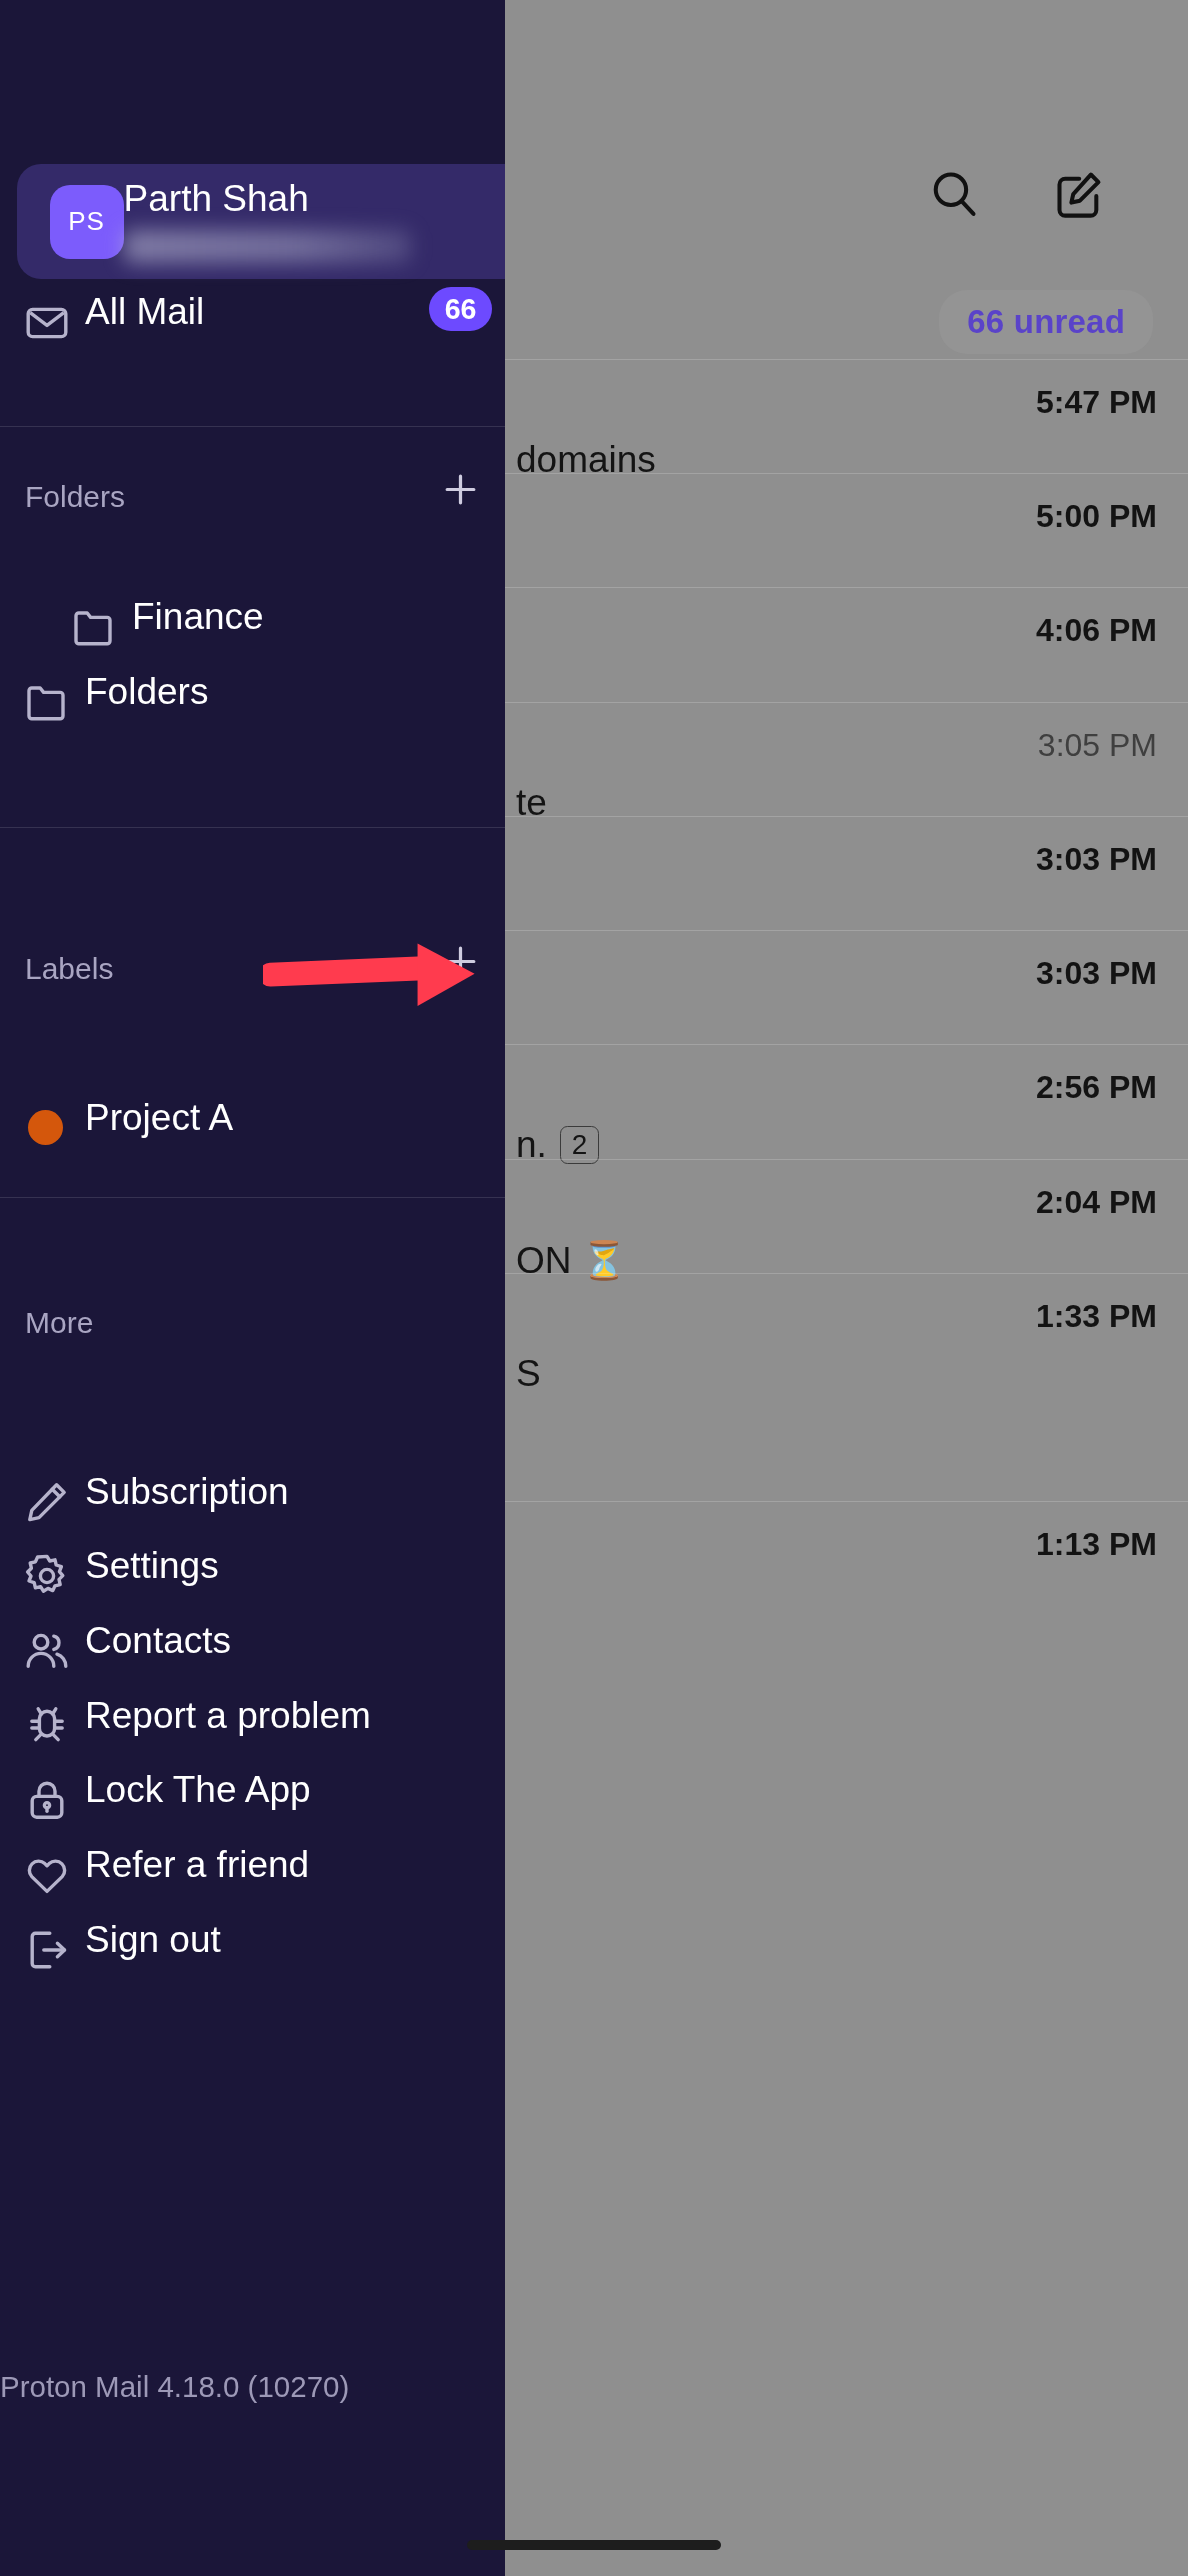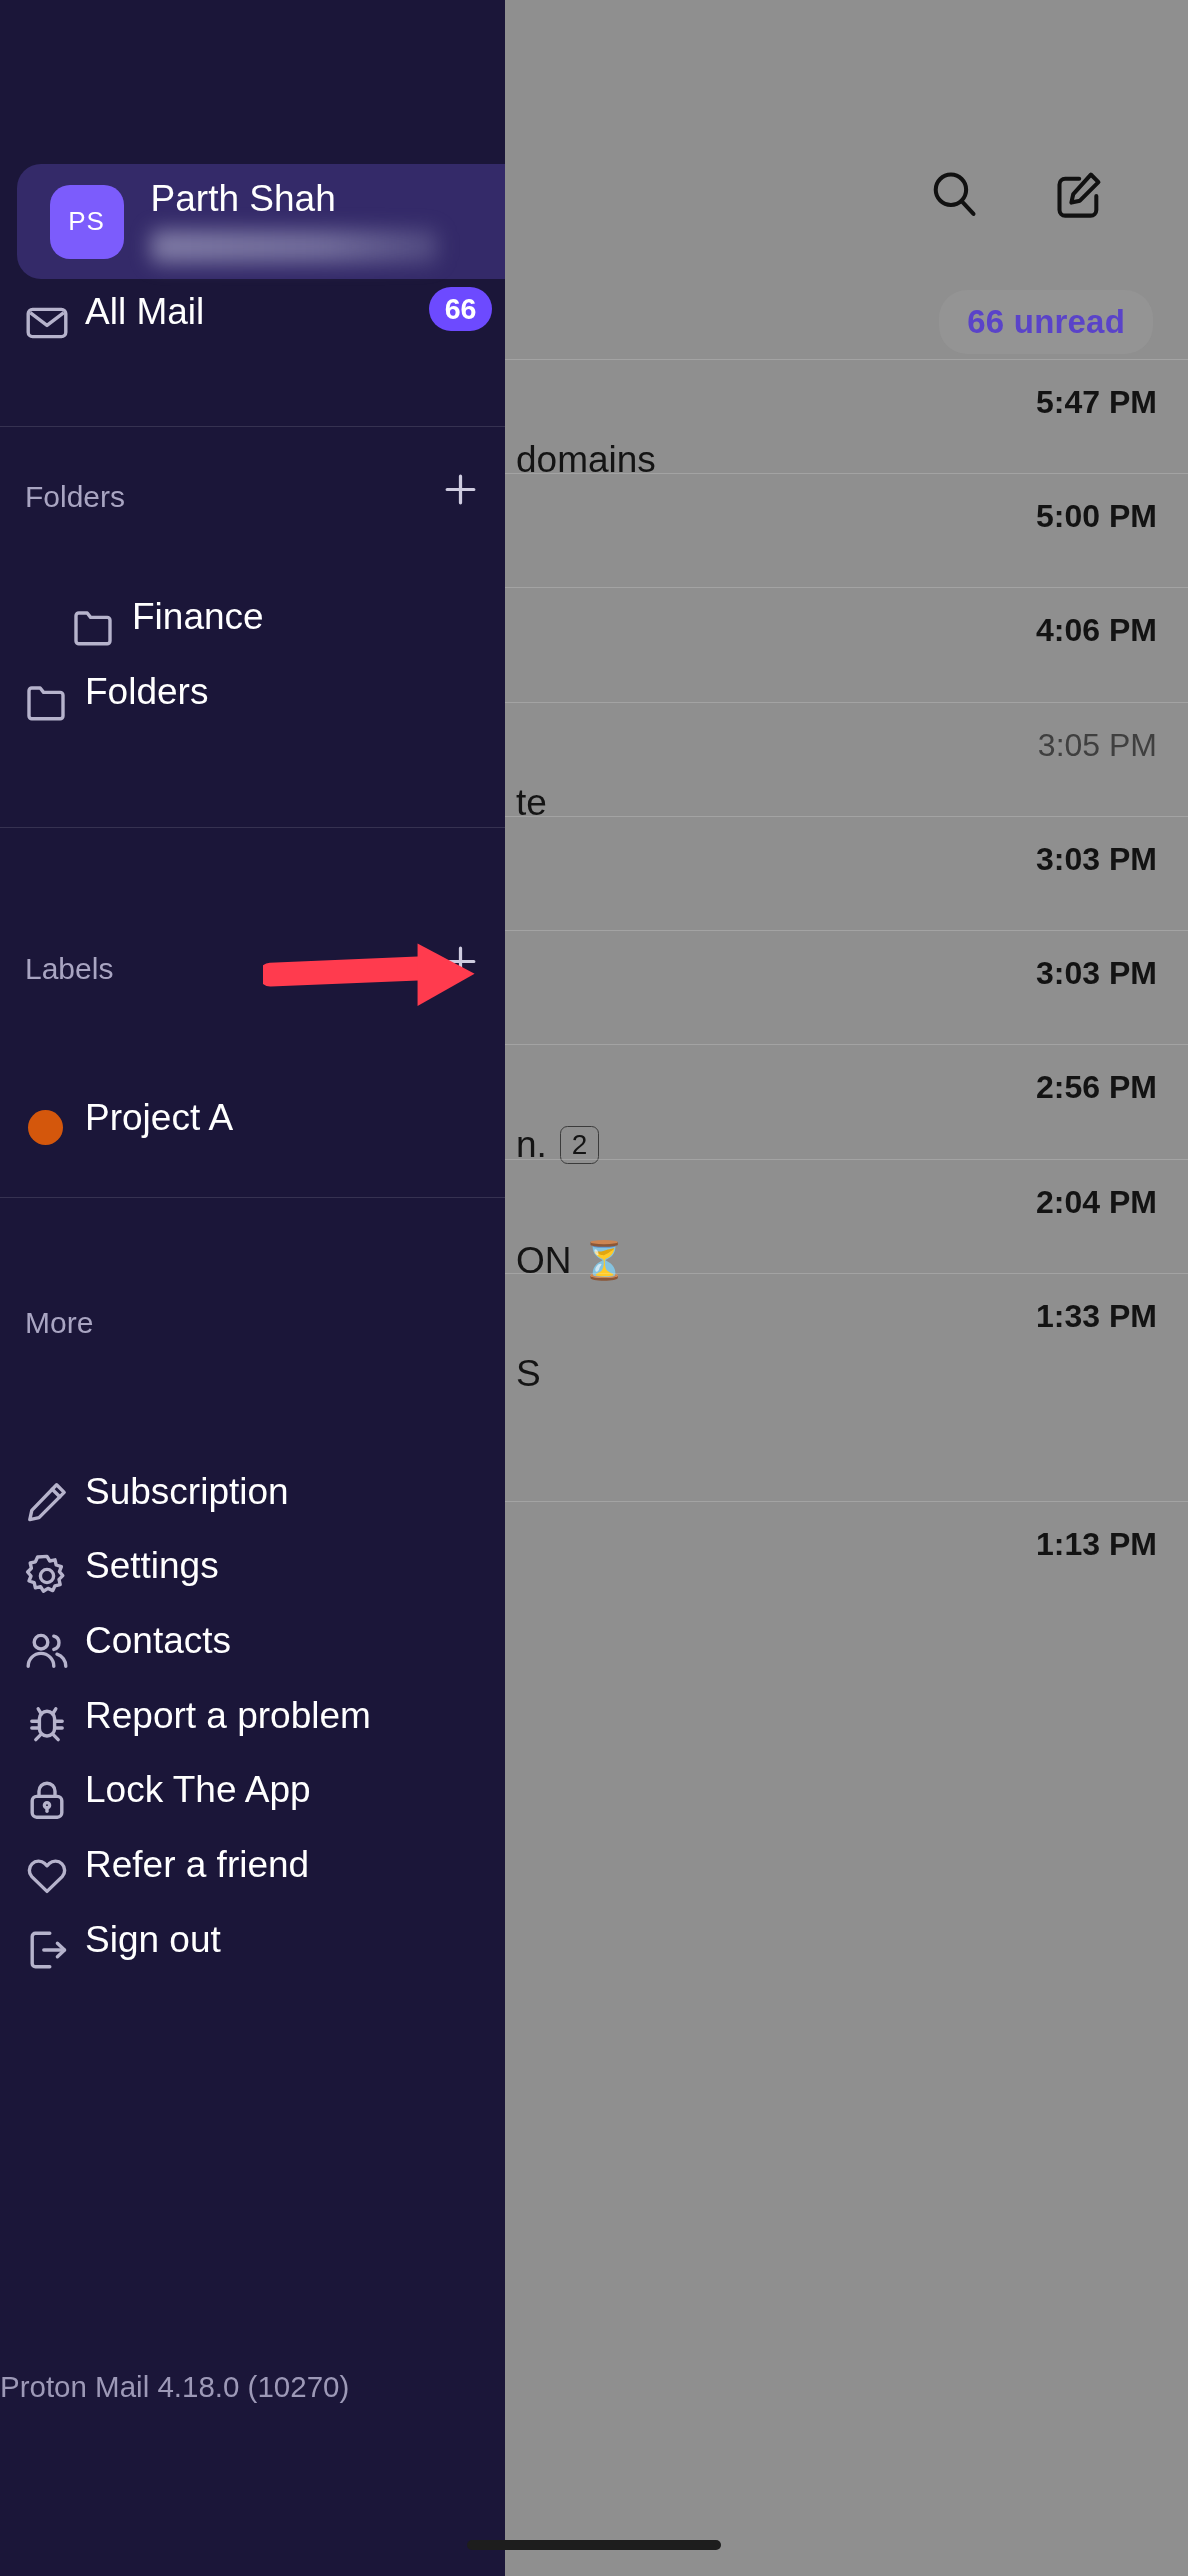--- a/index.html
+++ b/index.html
@@ -100,21 +100,21 @@
   .avatar {
     width:74px; height:74px;
     margin-left:33px;
     border-radius:20px;
     background:#7C5CFC;
     color:#fff;
     display:flex; align-items:center; justify-content:center;
     font-size:26px; font-weight:500;
     letter-spacing:0.9px;
   }
-  .acct-text { margin-left:27px; flex:1; min-width:0; }
+  .acct-text { flex:1; min-width:0; }
   .acct-name {
     color:#fff; font-size:37px; font-weight:500; line-height:1;
   }
   .acct-email-blur {
     margin-top:13px;
     width:287px; height:33px;
     border-radius:7.4px;
     background:linear-gradient(90deg,rgba(190,190,215,.55),rgba(175,175,205,.5) 60%,rgba(150,150,185,.28));
     filter:blur(10px);
   }

